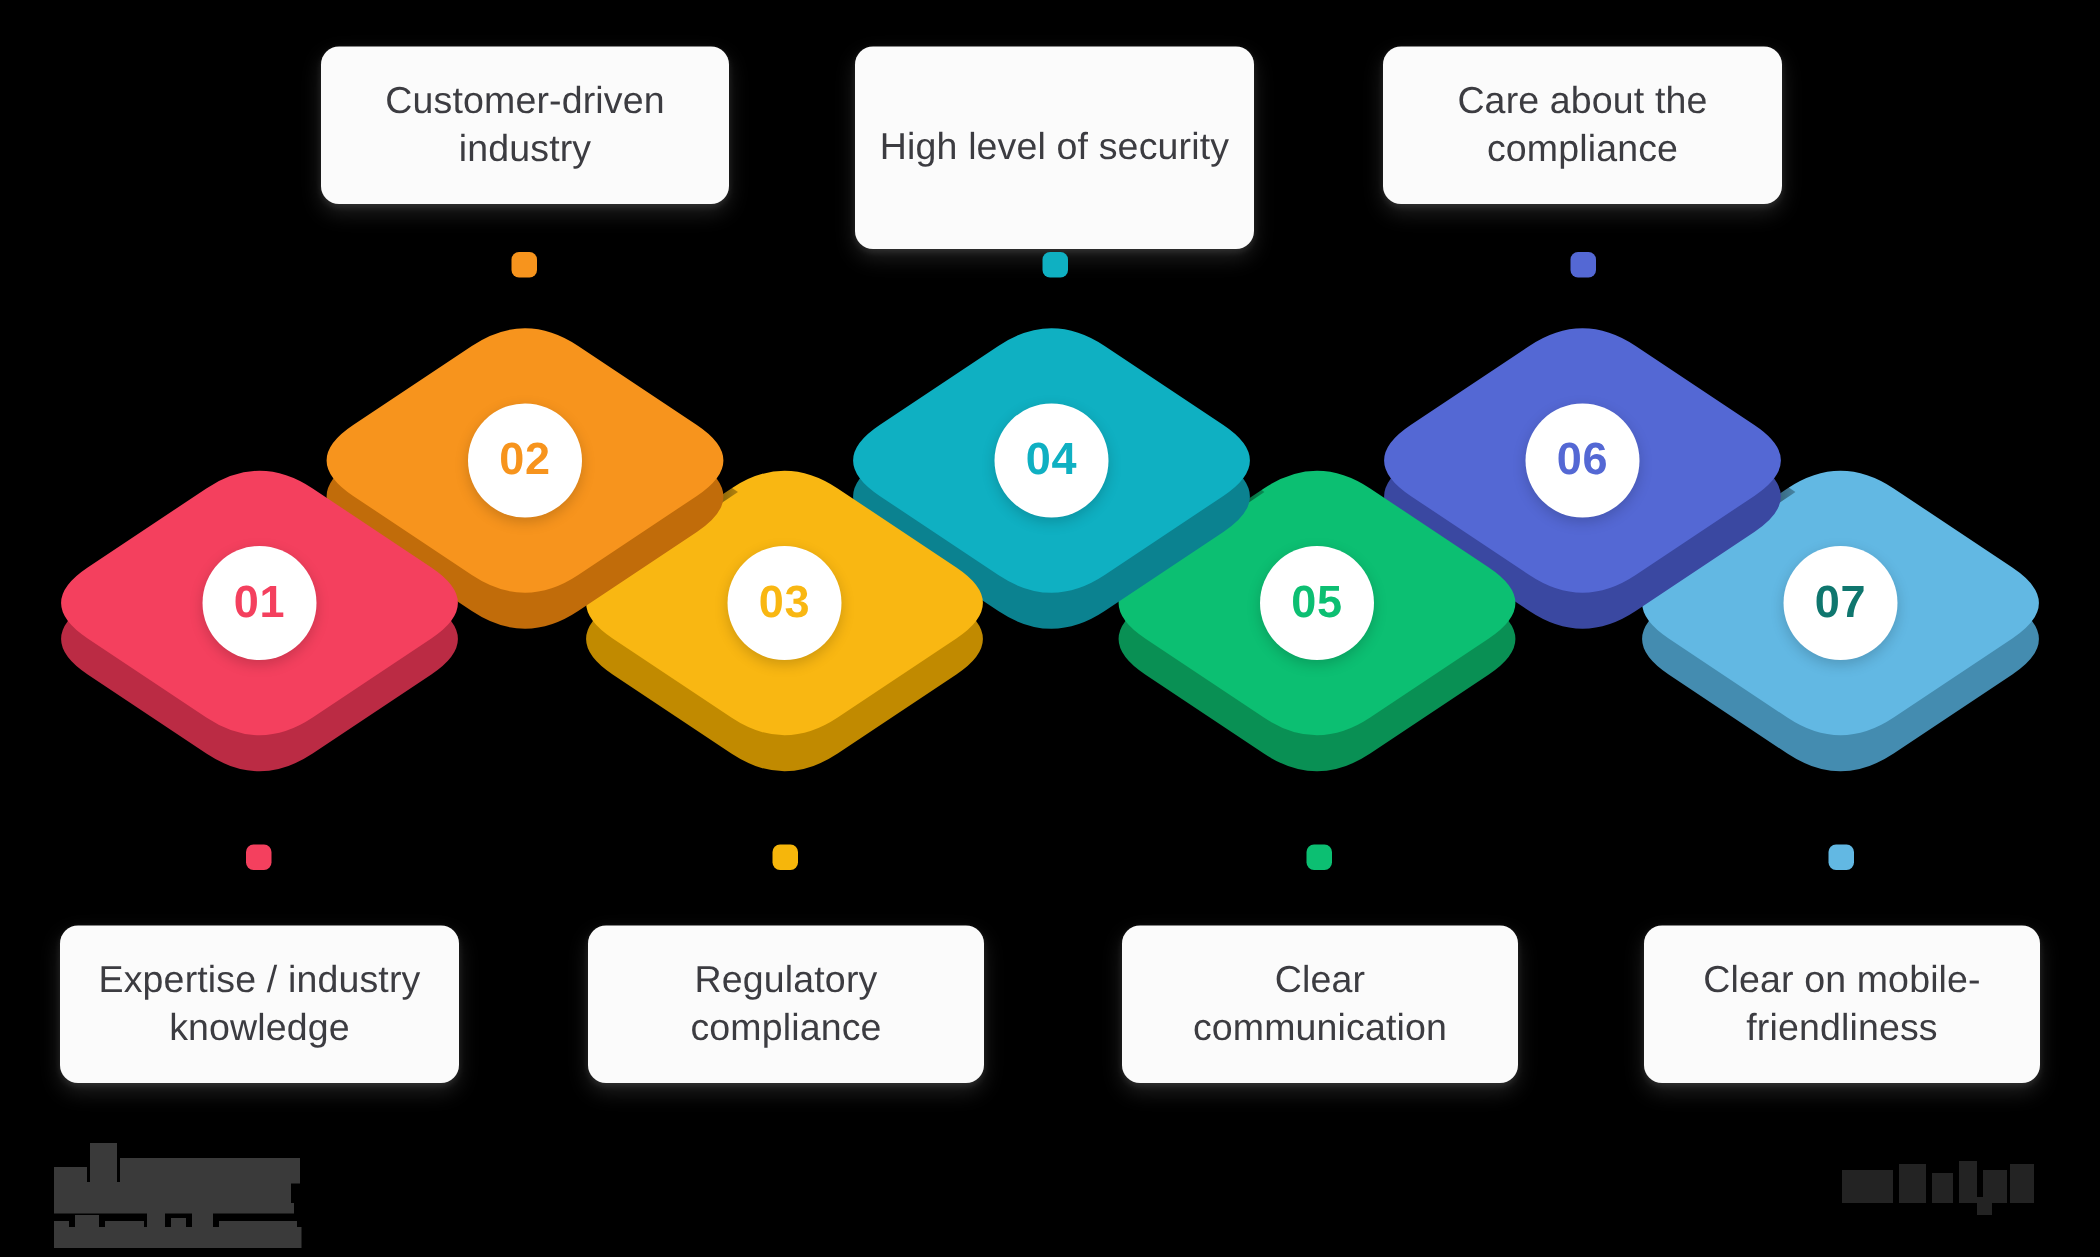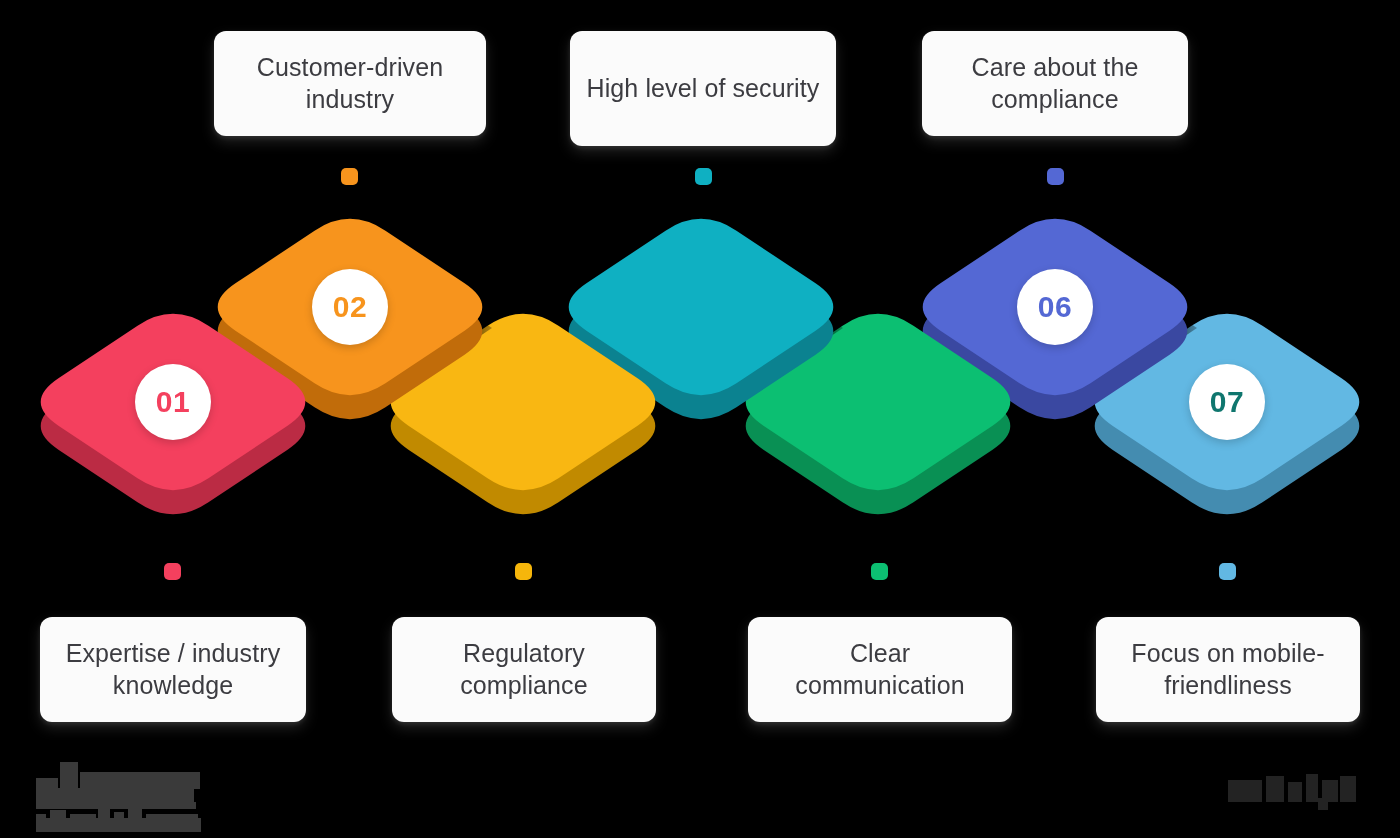--- a/index.html
+++ b/index.html
@@ -106,21 +106,21 @@
 </style>
 </head>
 <body>
 
 <div id="stage">
 
   <div id="top-labels">
       <div class="label-card" style="left: 214px; top: 31px; width: 272px; height: 105px;">
         <span>Customer-driven industry</span>
       </div>
-      <div class="label-card" style="left: 570px; top: 31px; width: 266px; height: 115px;">
+      <div class="label-card" style="left: 570px; top: 31px; width: 266px; height: 135px;">
         <span>High level of security</span>
       </div>
       <div class="label-card" style="left: 922px; top: 31px; width: 266px; height: 105px;">
         <span>Care about the compliance</span>
       </div>
     </div>
 
   <div id="top-dots">
       <div class="dot" style="left: 341px; top: 168px; background: rgb(247, 148, 29);"></div>
       <div class="dot" style="left: 695px; top: 168px; background: rgb(15, 176, 194);"></div>
@@ -153,38 +153,47 @@
         </div>
       </div>
       <div class="diamond" style="left: 373px; top: 302px; z-index: 5;">
         <div class="shadowcast"></div>
         <svg class="side" width="300" height="200" viewBox="0 0 300 200">
           <path d="M 114.55465746120785 23.630228359194763 Q 150 0 185.44534253879215 23.630228359194763 L 264.55465746120785 76.36977164080524 Q 300 100 264.55465746120785 123.63022835919476 L 185.44534253879215 176.36977164080523 Q 150 200 114.55465746120785 176.36977164080523 L 35.44534253879214 123.63022835919476 Q 0 100 35.44534253879214 76.36977164080524 Z" fill="#e0a000"></path>
         </svg>
         <svg class="face" width="300" height="200" viewBox="0 0 300 200">
           <path d="M 114.55465746120785 23.630228359194763 Q 150 0 185.44534253879215 23.630228359194763 L 264.55465746120785 76.36977164080524 Q 300 100 264.55465746120785 123.63022835919476 L 185.44534253879215 176.36977164080523 Q 150 200 114.55465746120785 176.36977164080523 L 35.44534253879214 123.63022835919476 Q 0 100 35.44534253879214 76.36977164080524 Z" fill="#f9b712"></path>
         </svg>
+        <div class="num-badge">
+          <span style="color: rgb(249, 183, 18);">03</span>
+        </div>
       </div>
       <div class="diamond" style="left: 551px; top: 207px; z-index: 4;">
         <div class="shadowcast"></div>
         <svg class="side" width="300" height="200" viewBox="0 0 300 200">
           <path d="M 114.55465746120785 23.630228359194763 Q 150 0 185.44534253879215 23.630228359194763 L 264.55465746120785 76.36977164080524 Q 300 100 264.55465746120785 123.63022835919476 L 185.44534253879215 176.36977164080523 Q 150 200 114.55465746120785 176.36977164080523 L 35.44534253879214 123.63022835919476 Q 0 100 35.44534253879214 76.36977164080524 Z" fill="#0d97a7"></path>
         </svg>
         <svg class="face" width="300" height="200" viewBox="0 0 300 200">
           <path d="M 114.55465746120785 23.630228359194763 Q 150 0 185.44534253879215 23.630228359194763 L 264.55465746120785 76.36977164080524 Q 300 100 264.55465746120785 123.63022835919476 L 185.44534253879215 176.36977164080523 Q 150 200 114.55465746120785 176.36977164080523 L 35.44534253879214 123.63022835919476 Q 0 100 35.44534253879214 76.36977164080524 Z" fill="#0fb0c2"></path>
         </svg>
+        <div class="num-badge">
+          <span style="color: rgb(15, 176, 194);">04</span>
+        </div>
       </div>
       <div class="diamond" style="left: 728px; top: 302px; z-index: 3;">
         <div class="shadowcast"></div>
         <svg class="side" width="300" height="200" viewBox="0 0 300 200">
           <path d="M 114.55465746120785 23.630228359194763 Q 150 0 185.44534253879215 23.630228359194763 L 264.55465746120785 76.36977164080524 Q 300 100 264.55465746120785 123.63022835919476 L 185.44534253879215 176.36977164080523 Q 150 200 114.55465746120785 176.36977164080523 L 35.44534253879214 123.63022835919476 Q 0 100 35.44534253879214 76.36977164080524 Z" fill="#0aa762"></path>
         </svg>
         <svg class="face" width="300" height="200" viewBox="0 0 300 200">
           <path d="M 114.55465746120785 23.630228359194763 Q 150 0 185.44534253879215 23.630228359194763 L 264.55465746120785 76.36977164080524 Q 300 100 264.55465746120785 123.63022835919476 L 185.44534253879215 176.36977164080523 Q 150 200 114.55465746120785 176.36977164080523 L 35.44534253879214 123.63022835919476 Q 0 100 35.44534253879214 76.36977164080524 Z" fill="#0cbf72"></path>
         </svg>
+        <div class="num-badge">
+          <span style="color: rgb(12, 191, 114);">05</span>
+        </div>
       </div>
       <div class="diamond" style="left: 905px; top: 207px; z-index: 2;">
         <div class="shadowcast"></div>
         <svg class="side" width="300" height="200" viewBox="0 0 300 200">
           <path d="M 114.55465746120785 23.630228359194763 Q 150 0 185.44534253879215 23.630228359194763 L 264.55465746120785 76.36977164080524 Q 300 100 264.55465746120785 123.63022835919476 L 185.44534253879215 176.36977164080523 Q 150 200 114.55465746120785 176.36977164080523 L 35.44534253879214 123.63022835919476 Q 0 100 35.44534253879214 76.36977164080524 Z" fill="#4454bb"></path>
         </svg>
         <svg class="face" width="300" height="200" viewBox="0 0 300 200">
           <path d="M 114.55465746120785 23.630228359194763 Q 150 0 185.44534253879215 23.630228359194763 L 264.55465746120785 76.36977164080524 Q 300 100 264.55465746120785 123.63022835919476 L 185.44534253879215 176.36977164080523 Q 150 200 114.55465746120785 176.36977164080523 L 35.44534253879214 123.63022835919476 Q 0 100 35.44534253879214 76.36977164080524 Z" fill="#5468d4"></path>
         </svg>
         <div class="num-badge">
@@ -216,21 +225,21 @@
       <div class="label-card" style="left: 40px; top: 617px; width: 266px; height: 105px;">
         <span>Expertise / industry knowledge</span>
       </div>
       <div class="label-card" style="left: 392px; top: 617px; width: 264px; height: 105px;">
         <span>Regulatory compliance</span>
       </div>
       <div class="label-card" style="left: 748px; top: 617px; width: 264px; height: 105px;">
         <span>Clear communication</span>
       </div>
       <div class="label-card" style="left: 1096px; top: 617px; width: 264px; height: 105px;">
-        <span>Focus on mobile-friendliness</span>
+        <span>Clear on mobile-friendliness</span>
       </div>
     </div>
 
   <div class="footer-mark" style="left:36px; top:758px; width:175px; height:72px;">
     <div class="blk" style="left:0px;  top:20px; width:22px; height:30px;"></div>
     <div class="blk" style="left:24px; top:4px;  width:18px; height:46px;"></div>
     <div class="blk" style="left:44px; top:14px; width:120px; height:17px;"></div>
     <div class="blk" style="left:22px; top:30px; width:136px; height:16px;"></div>
     <div class="blk" style="left:0px;  top:44px; width:160px; height:7px;"></div>
     <div class="blk" style="left:0px;  top:56px; width:10px; height:18px;"></div>

